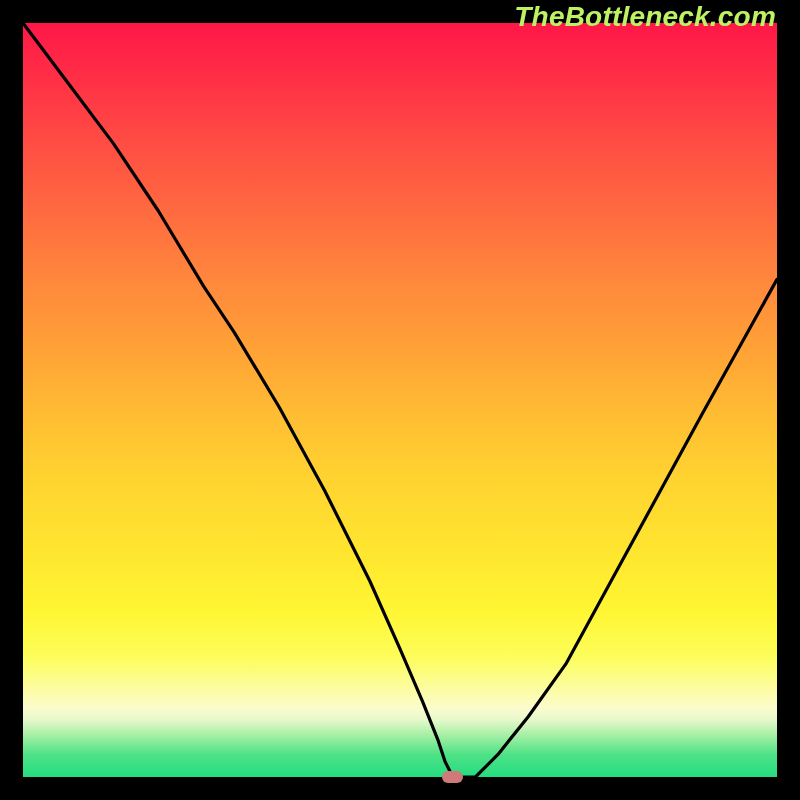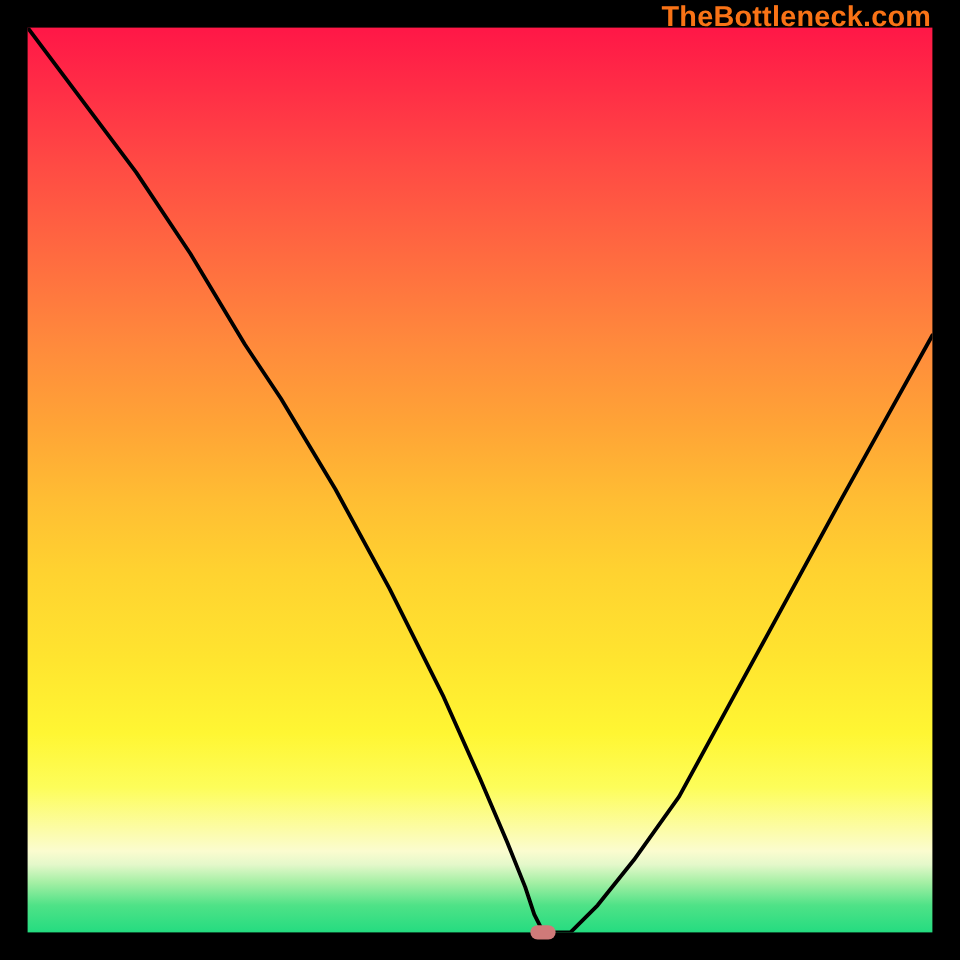--- a/index.html
+++ b/index.html
@@ -53,24 +53,25 @@
   }
   .annotation-blob {
     position: absolute;
     background: #cf7a79;
     border-radius: 999px;
   }
   .watermark {
     position: absolute;
     top: 1px;
     right: 24px;
-    color: #f97316;
+    color: #bef264;
     font-weight: 600;
-    font-size: 24px;
+    font-size: 28px;
     letter-spacing: 0.2px;
+    font-style: italic;
   }
 </style>
 </head>
 <body>
 
 <div class="outer">
 
   <div class="plot-area">
 
     <svg class="curve-svg" viewBox="0 0 754 754" preserveAspectRatio="none">

